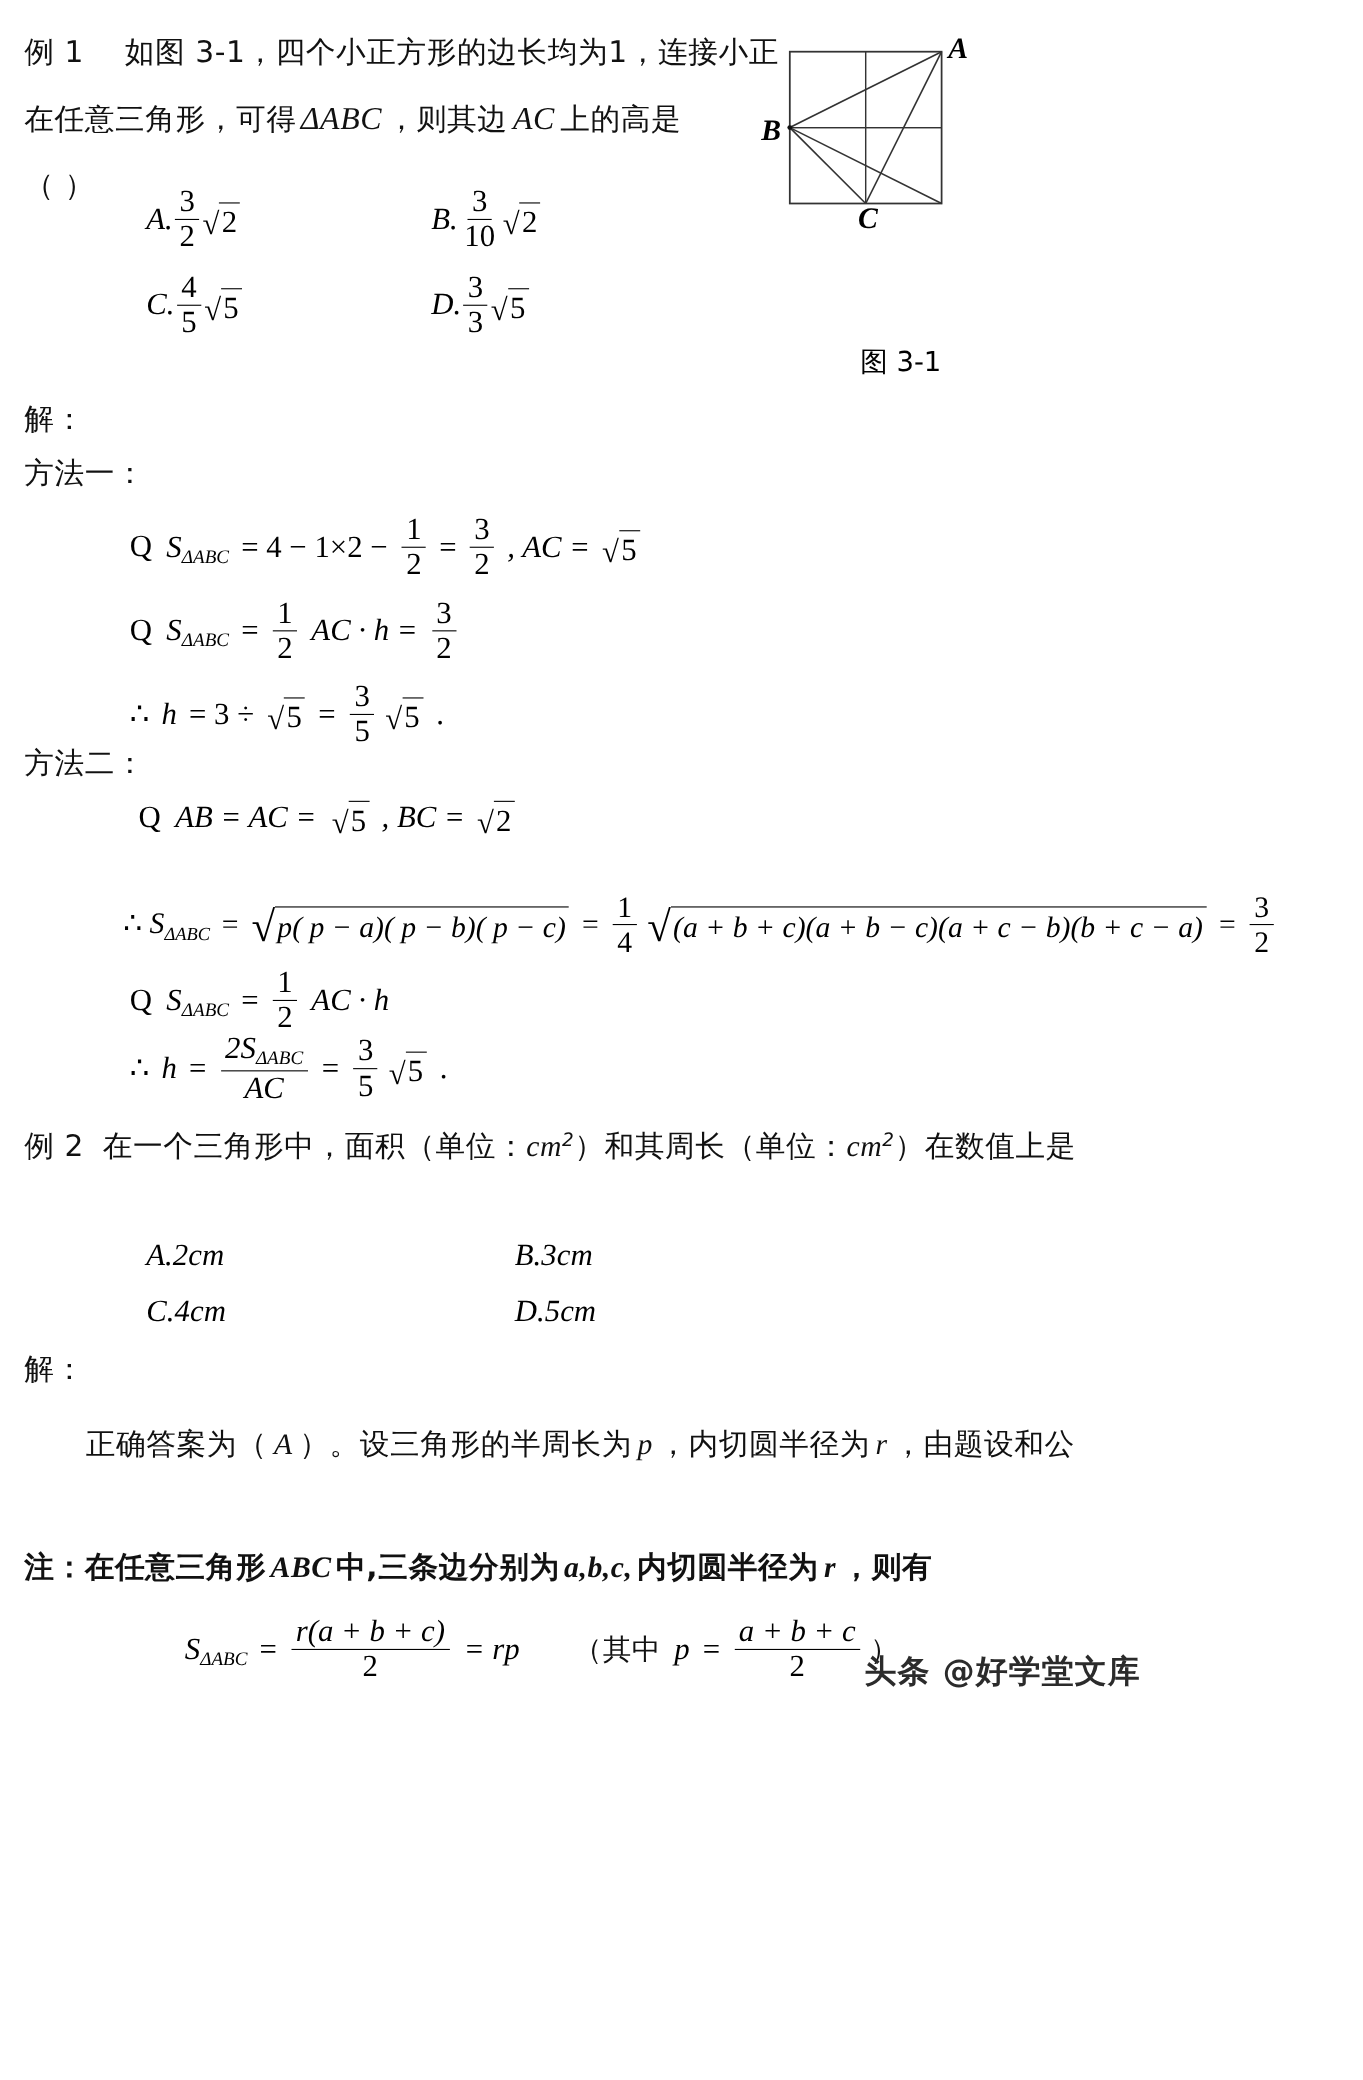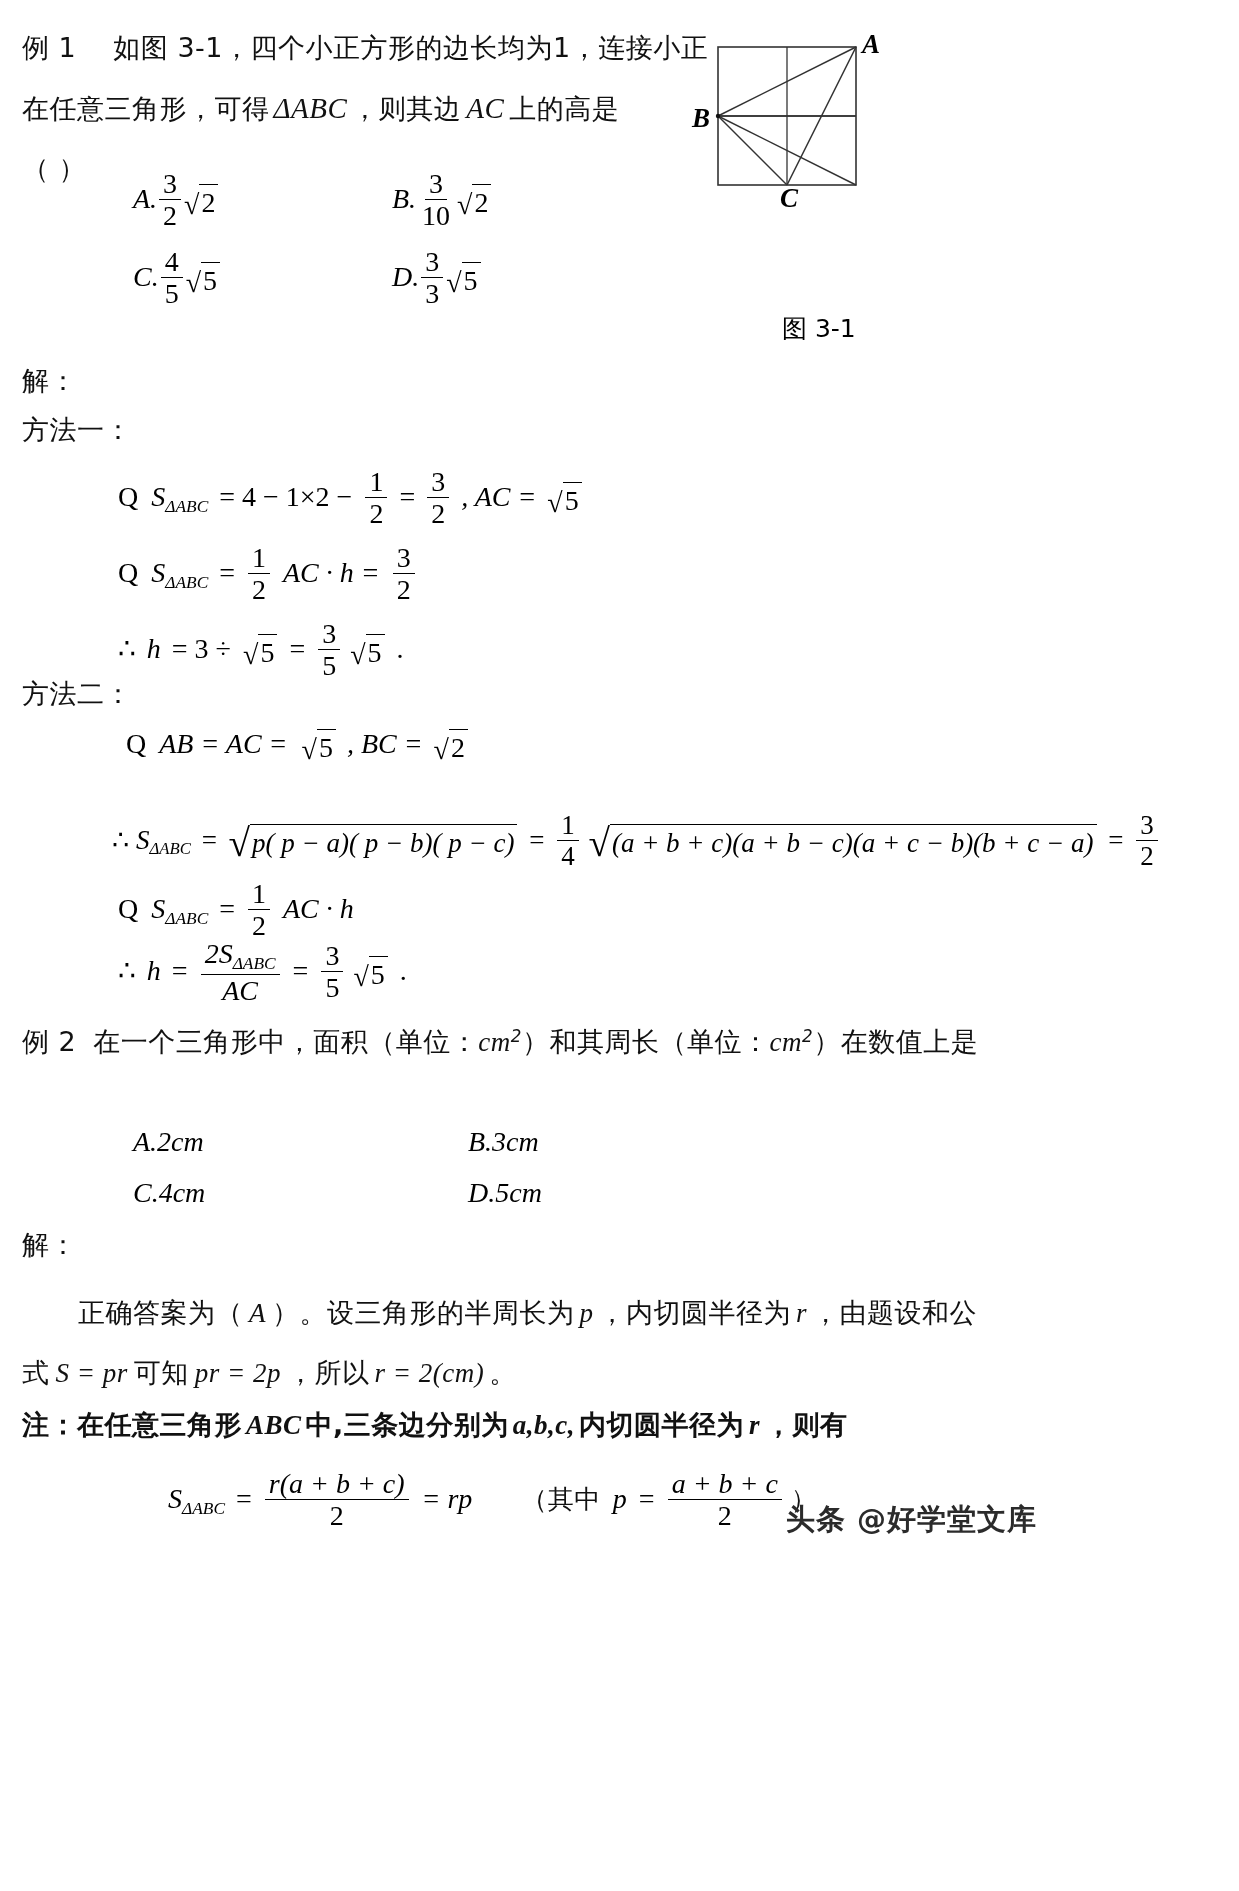--- a/index.html
+++ b/index.html
@@ -338,23 +338,20 @@
   <div class="opt mi" style="left:468px; top:1177px;">
     <span>D.</span><span>5cm</span>
   </div>
 
   <div class="cn block" style="left:22px; top:1227px;">解：</div>
 
   <div class="block" style="left:22px; top:1283px;">
     <div class="cn prob-line">
       <span style="display:inline-block;width:56px;"></span><span>正确答案为（</span><span class="mi" style="padding:0 6px;font-size:27px;">A</span><span>）。设三角形的半周长为</span><span class="mi" style="padding:0 5px;font-size:27px;">p</span><span>，内切圆半径为</span><span class="mi" style="padding:0 5px;font-size:27px;">r</span><span>，由题设和公</span>
     </div>
-    <div class="cn prob-line">
-      <span>式</span><span class="mi" style="padding:0 6px;font-size:27px;">S = pr</span><span>可知</span><span class="mi" style="padding:0 6px;font-size:27px;">pr = 2p</span><span>，所以</span><span class="mi" style="padding:0 5px;font-size:27px;">r = 2(cm)</span><span>。</span>
-    </div>
   </div>
 
   <div class="block" style="left:22px; top:1395px;font-weight:bold;">
     <div class="cn prob-line">
       <span>注：</span><span>在任意三角形</span><span class="mi" style="padding:0 4px;font-size:27px;">ABC</span><span>中,三条边分别为</span><span class="mi" style="padding:0 4px;font-size:27px;">a,b,c,</span><span>内切圆半径为</span><span class="mi" style="padding:0 5px;font-size:27px;">r</span><span>，则有</span>
     </div>
   </div>
 
   <div class="block eq" style="left:168px; top:1470px;">
     <span class="mi">S</span><span class="sub">ΔABC</span>

